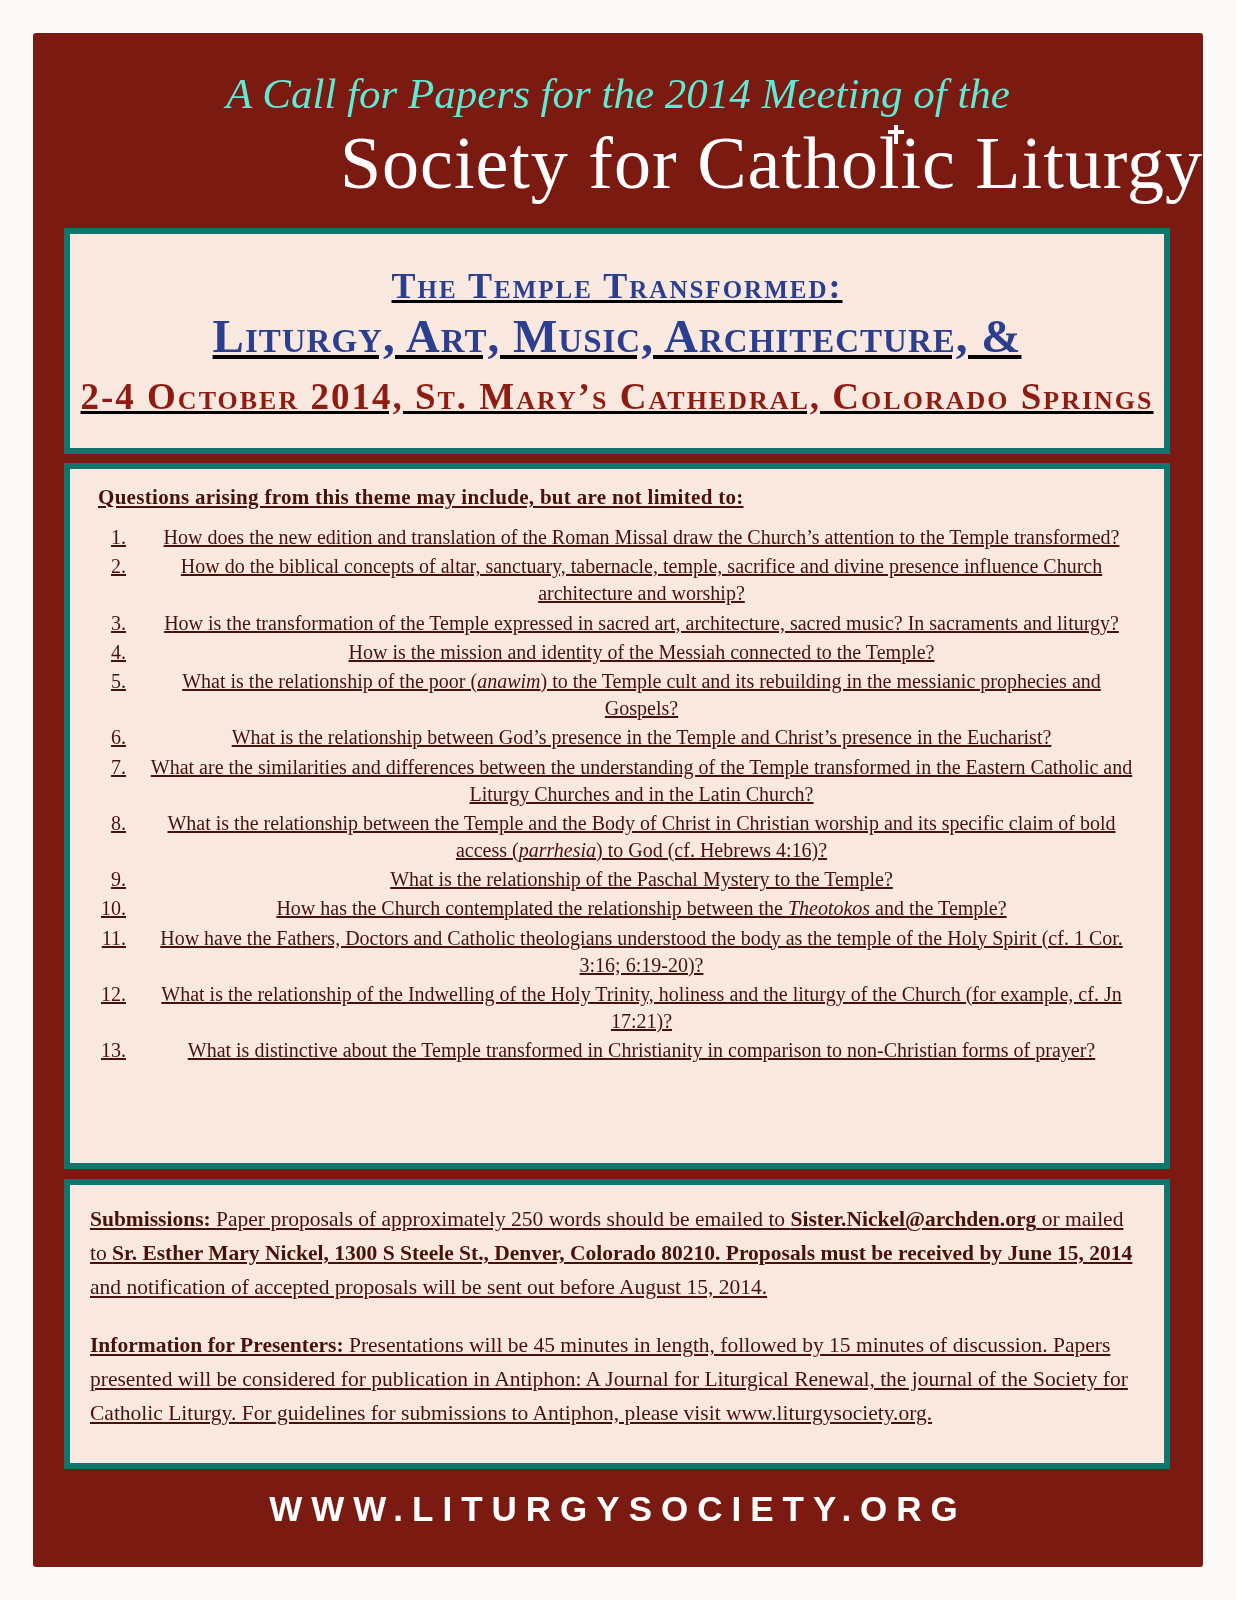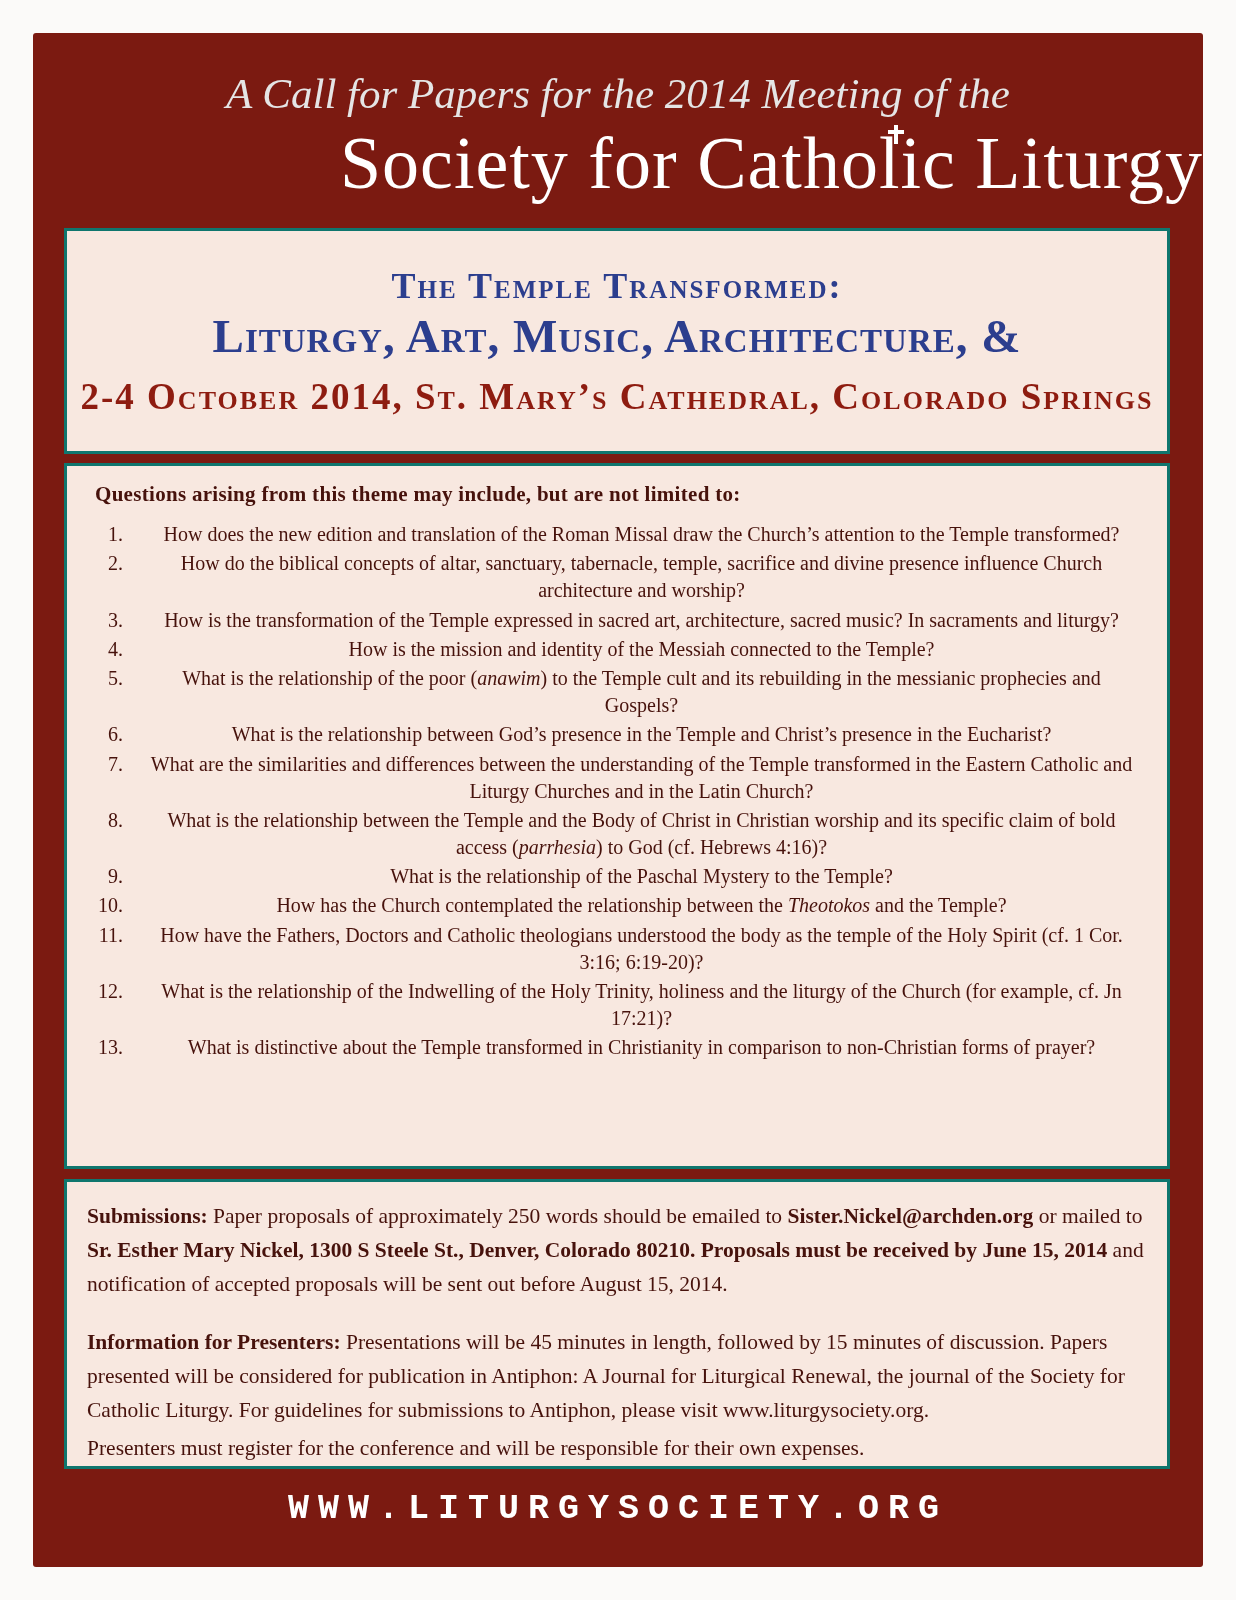--- a/index.html
+++ b/index.html
@@ -1,26 +1,26 @@
 <!DOCTYPE html>
 <html style="--maroon: #7b1a11; --panel: #f8e8e0; --blue: #2c3e8e; --date-red: #8e1c10; --ink: #47120c;"><head>
 <meta charset="utf-8">
 <style>
   html,body{margin:0;padding:0;background:#f7f5f3;}
   .page{position:relative;width:1236px;height:1600px;background:#fbfaf9;font-family:"Liberation Serif",serif;margin:0 auto;}
   .poster{position:absolute;left:33px;top:33px;width:1170px;height:1534px;background:var(--maroon,#7b1a11);border-radius:3px;overflow:hidden;}
 
-  .subtitle{position:absolute;top:36px;left:0;width:100%;text-align:center;color:#e5e5e5;font-style:italic;font-size:43px;white-space:nowrap;}
+  .subtitle{position:absolute;top:36px;left:0;width:100%;text-align:center;color:#5eead4;font-style:italic;font-size:43px;white-space:nowrap;}
   .title-row{position:absolute;top:88px;left:0;width:100%;text-align:right;color:#fff;font-size:74px;letter-spacing:1px;white-space:nowrap;}
   .title-inner{position:relative;display:inline-block;}
   .cross{position:absolute;top:4px;left:63.4%;width:18px;height:19px;}
   .cross::before{content:"";position:absolute;left:7px;top:0;width:4px;height:19px;background:#fff;}
   .cross::after{content:"";position:absolute;left:1px;top:5px;width:16px;height:4px;background:#fff;}
 
-  .panel{position:absolute;left:31px;width:1106px;background:var(--panel,#f8e8e0);border:3px solid #0f766e;box-sizing:border-box;}
+  .panel{position:absolute;left:31px;width:1106px;background:var(--panel,#f8e8e0);border:6px solid #0f766e;box-sizing:border-box;text-decoration:underline;}
 
   .theme-panel{top:195px;height:226px;display:flex;flex-direction:column;align-items:center;justify-content:center;text-align:center;padding:10px 8px;}
   .sc{font-variant:small-caps;font-weight:bold;}
   .theme-line1{color:var(--blue,#2c3e8e);font-size:36px;letter-spacing:2px;line-height:1.25;}
   .theme-line2,.theme-line3{color:var(--blue,#2c3e8e);font-size:47px;letter-spacing:1px;line-height:1.18;}
   .theme-date{color:var(--date-red,#8e1c10);font-size:37px;letter-spacing:2px;margin-top:10px;}
 
   .questions-panel{top:430px;height:706px;padding:14px 29px 10px 20px;color:var(--ink,#47120c);overflow:hidden;}
   .q-heading{font-weight:bold;font-size:21px;margin:2px 0 14px 8px;letter-spacing:0.3px;}
   ol.q-list{list-style:none;margin:0;padding:0;font-size:20px;line-height:1.36;}
@@ -29,21 +29,21 @@
   .q-text{flex:1;text-align:center;}
 
   .submissions-panel{top:1146px;height:290px;padding:18px 20px;color:var(--ink,#47120c);font-size:21.5px;line-height:1.58;overflow:hidden;}
   .para1{margin:0 0 24px 0;}
   .para2{margin:0 0 4px 0;}
   .para3{margin:0;}
   .b{font-weight:bold;}
   .i{font-style:italic;}
 
   .footer{position:absolute;top:1456px;left:0;width:100%;text-align:center;color:#fff;
-    font-family:Liberation Mono, monospace;font-weight:bold;font-size:35px;letter-spacing:9px;}
+    font-family:Liberation Sans, sans-serif;font-weight:bold;font-size:35px;letter-spacing:9px;}
 </style>
 </head>
 <body>
 
 <div class="page">
   <div class="poster">
 
     <div class="subtitle">A Call for Papers for the 2014 Meeting of the</div>
 
     <div class="title-row">
@@ -113,19 +113,18 @@
           <li>
             <span class="q-num">13.</span>
             <span class="q-text"><span>What is distinctive about the Temple transformed in Christianity in comparison to non-Christian forms of prayer?</span></span>
           </li>
         </ol>
     </div>
 
     <div class="panel submissions-panel">
       <p class="para1"><span class="b">Submissions: </span><span>Paper proposals of approximately 250 words should be emailed to </span><span class="b">Sister.Nickel@archden.org</span><span> or mailed to </span><span class="b">Sr. Esther Mary Nickel, 1300 S Steele St., Denver, Colorado 80210. Proposals must be received by June 15, 2014</span><span> and notification of accepted proposals will be sent out before August 15, 2014.</span></p>
       <p class="para2"><span class="b">Information for Presenters: </span><span>Presentations will be 45 minutes in length, followed by 15 minutes of discussion. Papers presented will be considered for publication in Antiphon: A Journal for Liturgical Renewal, the journal of the Society for Catholic Liturgy. For guidelines for submissions to Antiphon, please visit www.liturgysociety.org.</span></p>
-      <p class="para3"><span>Presenters must register for the conference and will be responsible for their own expenses.</span></p>
     </div>
 
     <div class="footer">WWW.LITURGYSOCIETY.ORG</div>
 
   </div>
 </div>
 
 </body></html>

